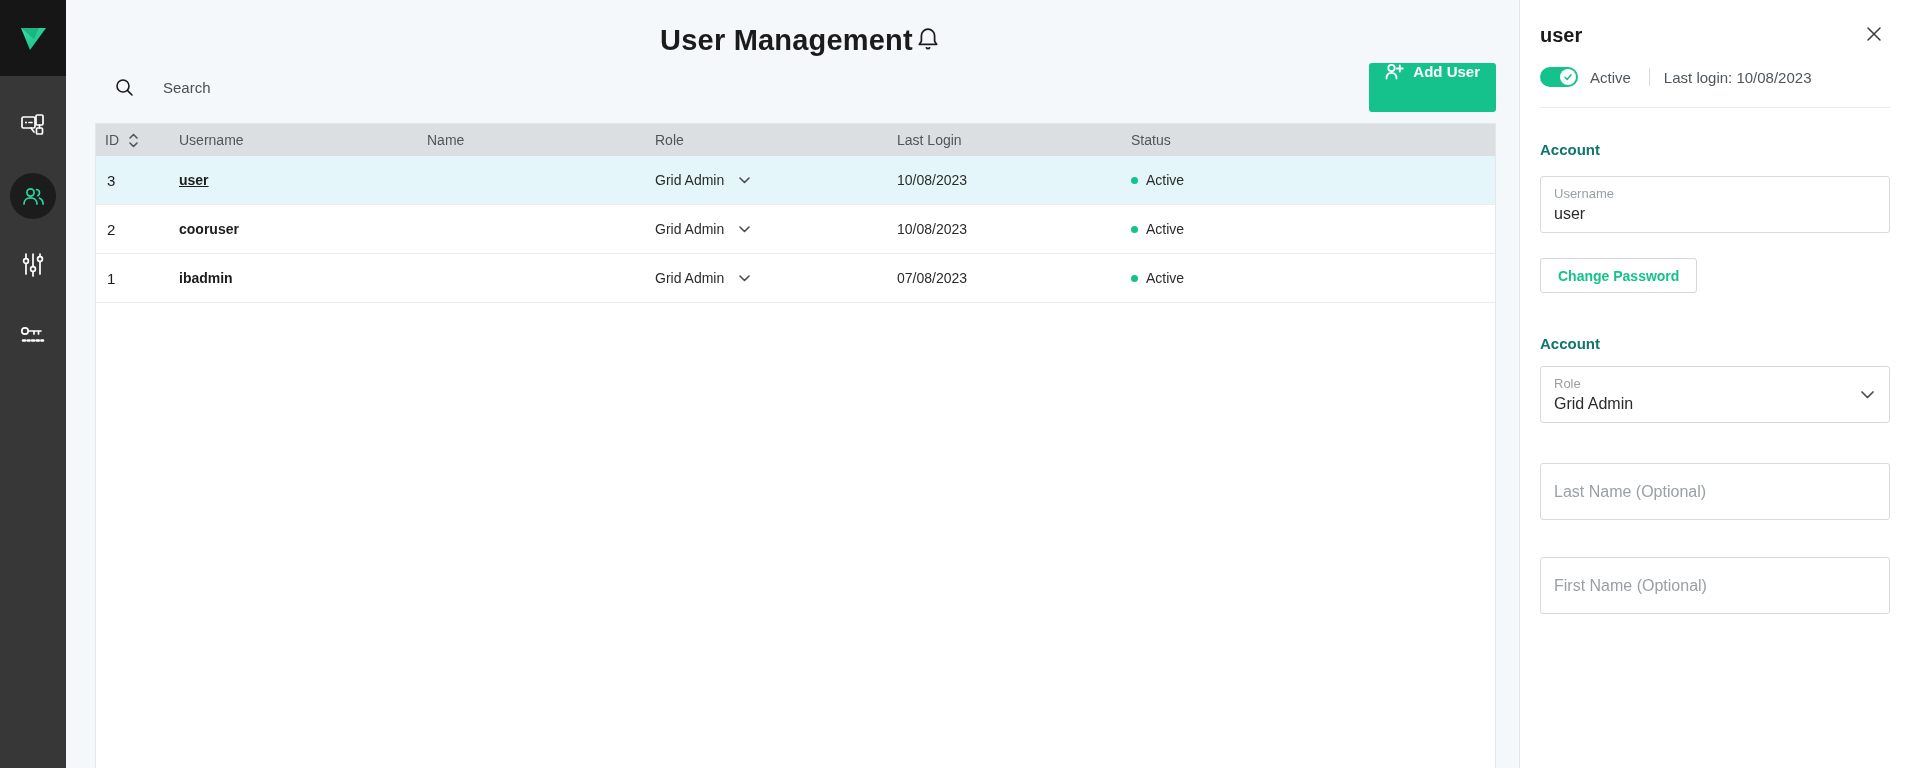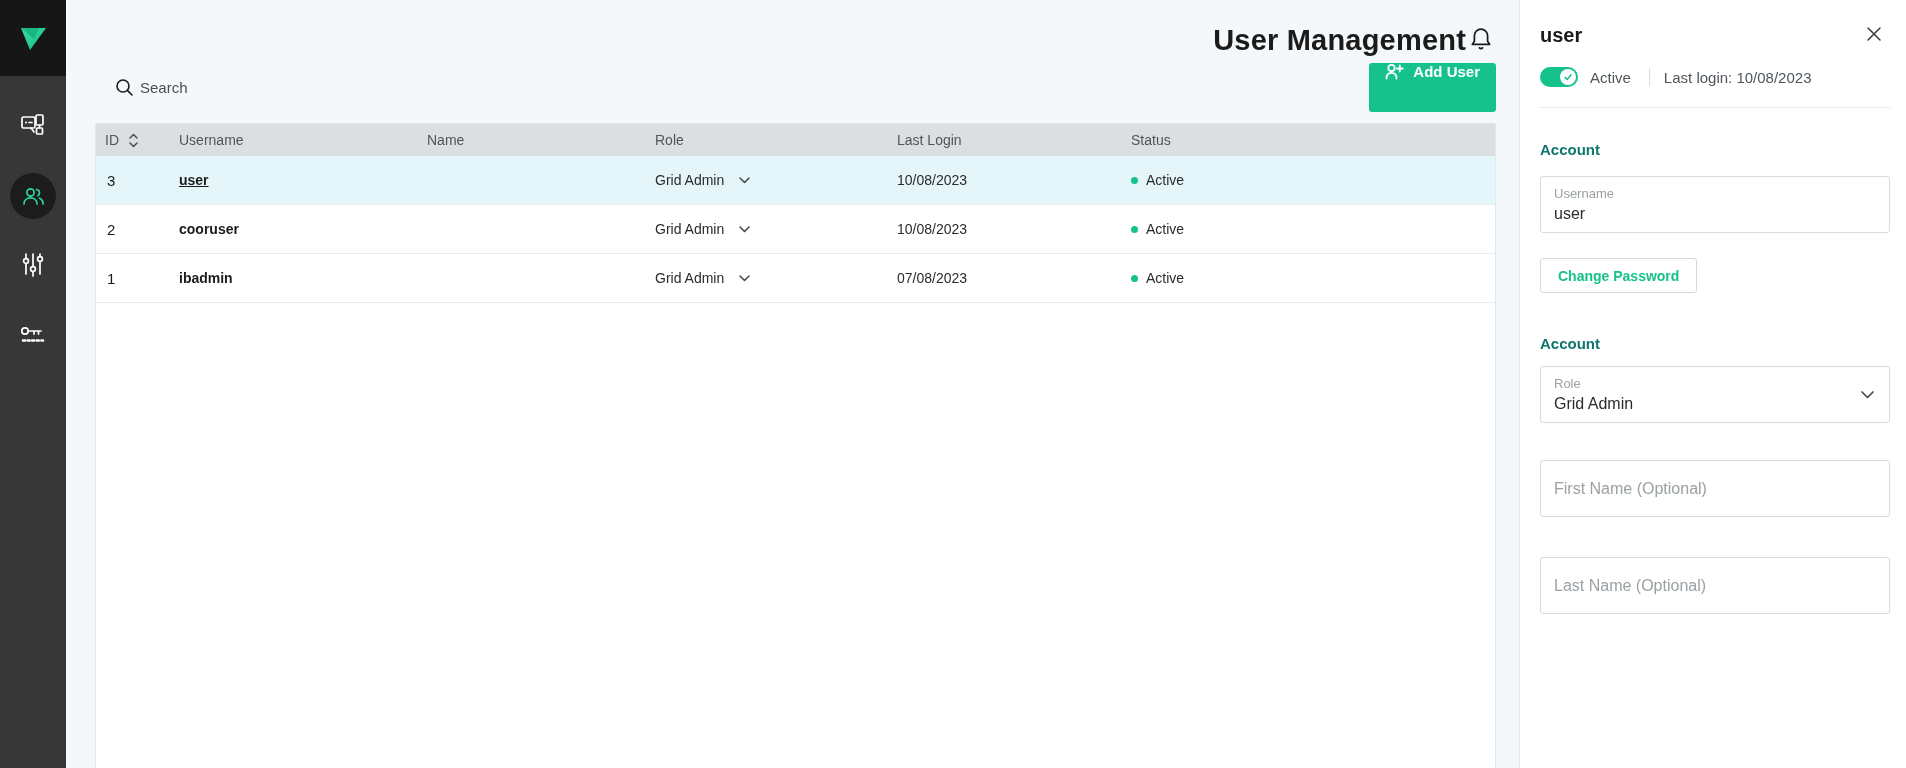--- a/index.html
+++ b/index.html
@@ -11,25 +11,25 @@
   
   .sidebar{width:66px;background:#373737;flex-shrink:0;display:flex;flex-direction:column;}
   .logo-box{height:76px;background:#161616;display:flex;align-items:center;justify-content:center;}
   .nav{display:flex;flex-direction:column;align-items:center;padding-top:27px;}
   .nav-item{width:46px;height:46px;border-radius:50%;display:flex;align-items:center;justify-content:center;margin-bottom:24px;cursor:pointer;}
   .nav-item.active{background:#1c1c1c;}
   .nav-item svg{display:block;}
 
   
   .main{flex:1;min-width:0;display:flex;flex-direction:column;padding:22px 23px 0 29px;}
-  .main-header{display:flex;justify-content:flex-end;align-items:flex-start;margin-left:7px;}
+  .main-header{display:flex;justify-content:center;align-items:flex-start;margin-left:7px;}
   .page-title{margin:0 0 0 5px;font-size:29px;line-height:36px;font-weight:600;color:#1b1b1b;letter-spacing:.2px;}
   .bell-btn{background:none;border:none;padding:2px;margin-top:2px;cursor:pointer;}
   .toolbar{display:flex;justify-content:space-between;align-items:center;margin-top:8px;height:40px;}
-  .search{display:flex;align-items:center;gap:4px;margin-left:20px;}
+  .search{display:flex;align-items:center;gap:27px;margin-left:20px;}
   .search input{border:none;background:transparent;outline:none;font-size:15px;color:#444;width:240px;font-family:inherit;}
   .search input::placeholder{color:#4a4f53;}
   .add-user-btn{background:var(--accent);color:#fff;border:none;border-radius:3px;height:49px;padding:0 16px;font-size:15px;font-weight:700;display:flex;gap:9px;cursor:pointer;font-family:inherit;}
 
   .table-card{margin-top:16px;flex:1;background:#fff;border:1px solid #e4e7e9;border-bottom:none;overflow:hidden;}
   .thead,.row{display:grid;grid-template-columns:83px 248px 228px 242px 234px 1fr;align-items:center;}
   .thead{height:32px;background:#dcdfe1;color:#4f565b;font-size:14px;}
   .th-id{padding-left:9px;display:flex;align-items:flex-end;gap:9px;}
   .sort-ctl{display:flex;align-items:center;cursor:pointer;}
   .row{height:49px;border-bottom:1px solid #ececec;font-size:14px;color:#2b2b2b;background:#fff;cursor:pointer;}
@@ -258,23 +258,23 @@
     <div class="section-h details-h">Account</div>
 
     <div class="field select mt14">
       <span class="flabel">Role</span>
       <span class="sel-value">Grid Admin</span>
       <svg class="chev-abs" width="13" height="8" viewBox="0 0 13 8" fill="none" stroke="#4c4c4c" stroke-width="1.7" stroke-linecap="round" stroke-linejoin="round">
           <path d="M1 1 L6.5 6.5 L12 1"></path>
         </svg>
     </div>
 
+    <div class="field mt40">
+      <input class="ph" type="text" placeholder="Last Name (Optional)" style="">
+    </div>
+
     <div class="field mt37">
       <input class="ph" type="text" placeholder="First Name (Optional)" style="">
     </div>
 
-    <div class="field mt40">
-      <input class="ph" type="text" placeholder="Last Name (Optional)" style="">
-    </div>
-
   </aside>
 
 </div>
 
 </body></html>

